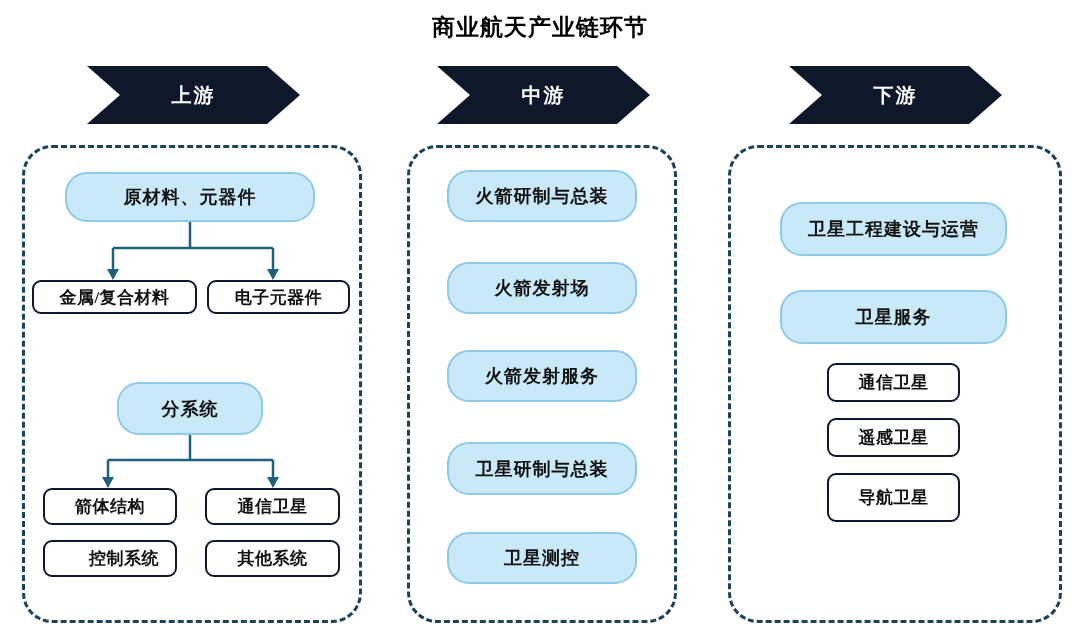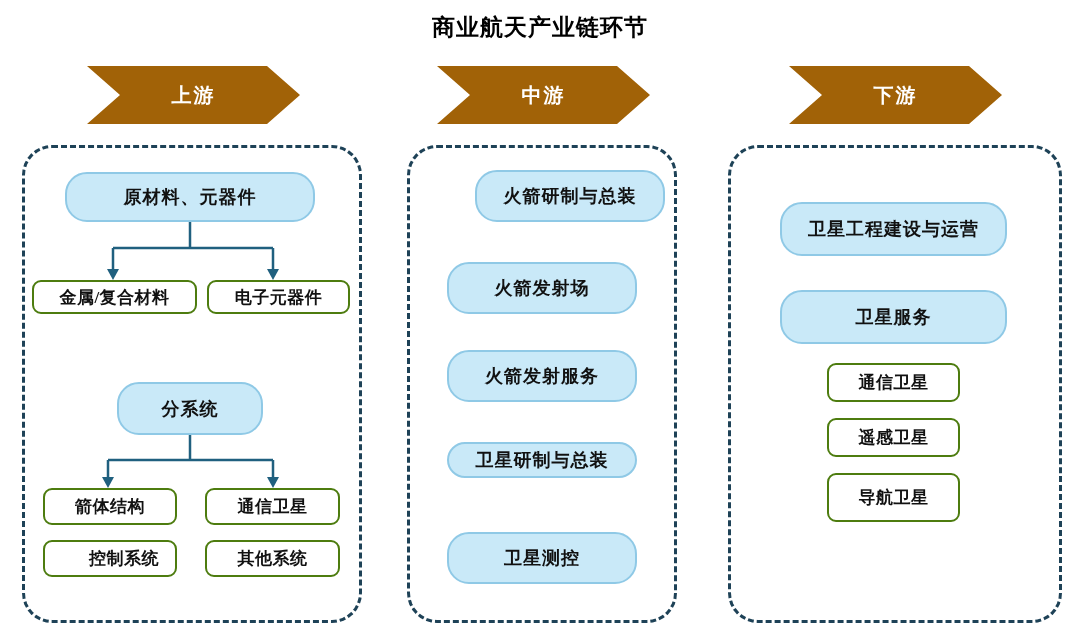--- a/index.html
+++ b/index.html
@@ -5,38 +5,38 @@
   html,body{margin:0;padding:0;}
   body{
     width:1080px;height:644px;position:relative;background:#ffffff;
     font-family:"Liberation Serif", serif;color:#111;overflow:hidden;
   }
   .title{
     position:absolute;top:12px;left:0;right:0;text-align:center;
     font-size:23px;font-weight:bold;color:#000;letter-spacing:1px;
   }
   .arrow-header{
-    position:absolute;top:66px;width:213px;height:58px;background:#a16207;
+    position:absolute;top:66px;width:213px;height:58px;background:#0f172a;
     clip-path:polygon(0 0, calc(100% - 33px) 0, 100% 50%, calc(100% - 33px) 100%, 0 100%, 33px 50%);
     display:flex;align-items:center;justify-content:center;
     color:#ffffff;font-size:20px;font-weight:bold;letter-spacing:2px;
   }
   .container-dashed{
     position:absolute;top:145px;height:478px;box-sizing:border-box;
     border:3px dashed #1E4257;border-radius:30px;background:transparent;
   }
   .bf{ 
     position:absolute;box-sizing:border-box;background:#C9E9F8;
     border:2px solid #8FC9E6;border-radius:22px;
     display:flex;align-items:center;justify-content:center;
     font-size:18px;font-weight:bold;color:#111;letter-spacing:1px;
   }
   .bo{ 
     position:absolute;box-sizing:border-box;background:#ffffff;
-    border:2px solid #4d7c0f;border-radius:9px;
+    border:2px solid #0f172a;border-radius:9px;
     display:flex;align-items:center;justify-content:center;
     font-size:17px;font-weight:bold;color:#111;letter-spacing:0.5px;
   }
   .connector-svg{position:absolute;left:0;top:0;pointer-events:none;}
 </style>
 </head>
 <body>
 
 <div class="title">商业航天产业链环节</div>
 
@@ -56,24 +56,24 @@
 
 <div class="bf" style="left:65px;top:172px;width:250px;height:50px;">原材料、元器件</div>
 <div class="bo" style="left:32px;top:280px;width:165px;height:34px;">金属/复合材料</div>
 <div class="bo" style="left:207px;top:280px;width:143px;height:34px;">电子元器件</div>
 <div class="bf" style="left:117px;top:382px;width:146px;height:53px;">分系统</div>
 <div class="bo" style="left:43px;top:488px;width:134px;height:37px;">箭体结构</div>
 <div class="bo" style="left:205px;top:488px;width:135px;height:37px;">通信卫星</div>
 <div class="bo" style="left:43px;top:540px;width:134px;height:37px;padding-left:28px;">控制系统</div>
 <div class="bo" style="left:205px;top:540px;width:135px;height:37px;">其他系统</div>
 
-<div class="bf" style="left:447px;top:170px;width:190px;height:52px;margin-left:28px;">火箭研制与总装</div>
+<div class="bf" style="left:447px;top:170px;width:190px;height:52px;">火箭研制与总装</div>
 <div class="bf" style="left:447px;top:262px;width:190px;height:52px;">火箭发射场</div>
 <div class="bf" style="left:447px;top:350px;width:190px;height:52px;">火箭发射服务</div>
-<div class="bf" style="left:447px;top:442px;width:190px;height:36px;">卫星研制与总装</div>
+<div class="bf" style="left:447px;top:442px;width:190px;height:53px;">卫星研制与总装</div>
 <div class="bf" style="left:447px;top:532px;width:190px;height:52px;">卫星测控</div>
 
 <div class="bf" style="left:780px;top:169px;width:227px;height:54px;margin-top:33px;">卫星工程建设与运营</div>
 <div class="bf" style="left:780px;top:290px;width:227px;height:54px;">卫星服务</div>
 <div class="bo" style="left:827px;top:363px;width:133px;height:39px;">通信卫星</div>
 <div class="bo" style="left:827px;top:418px;width:133px;height:39px;">遥感卫星</div>
 <div class="bo" style="left:827px;top:473px;width:133px;height:49px;">导航卫星</div>
 
 <svg class="connector-svg" width="1080" height="644" viewBox="0 0 1080 644">
 

